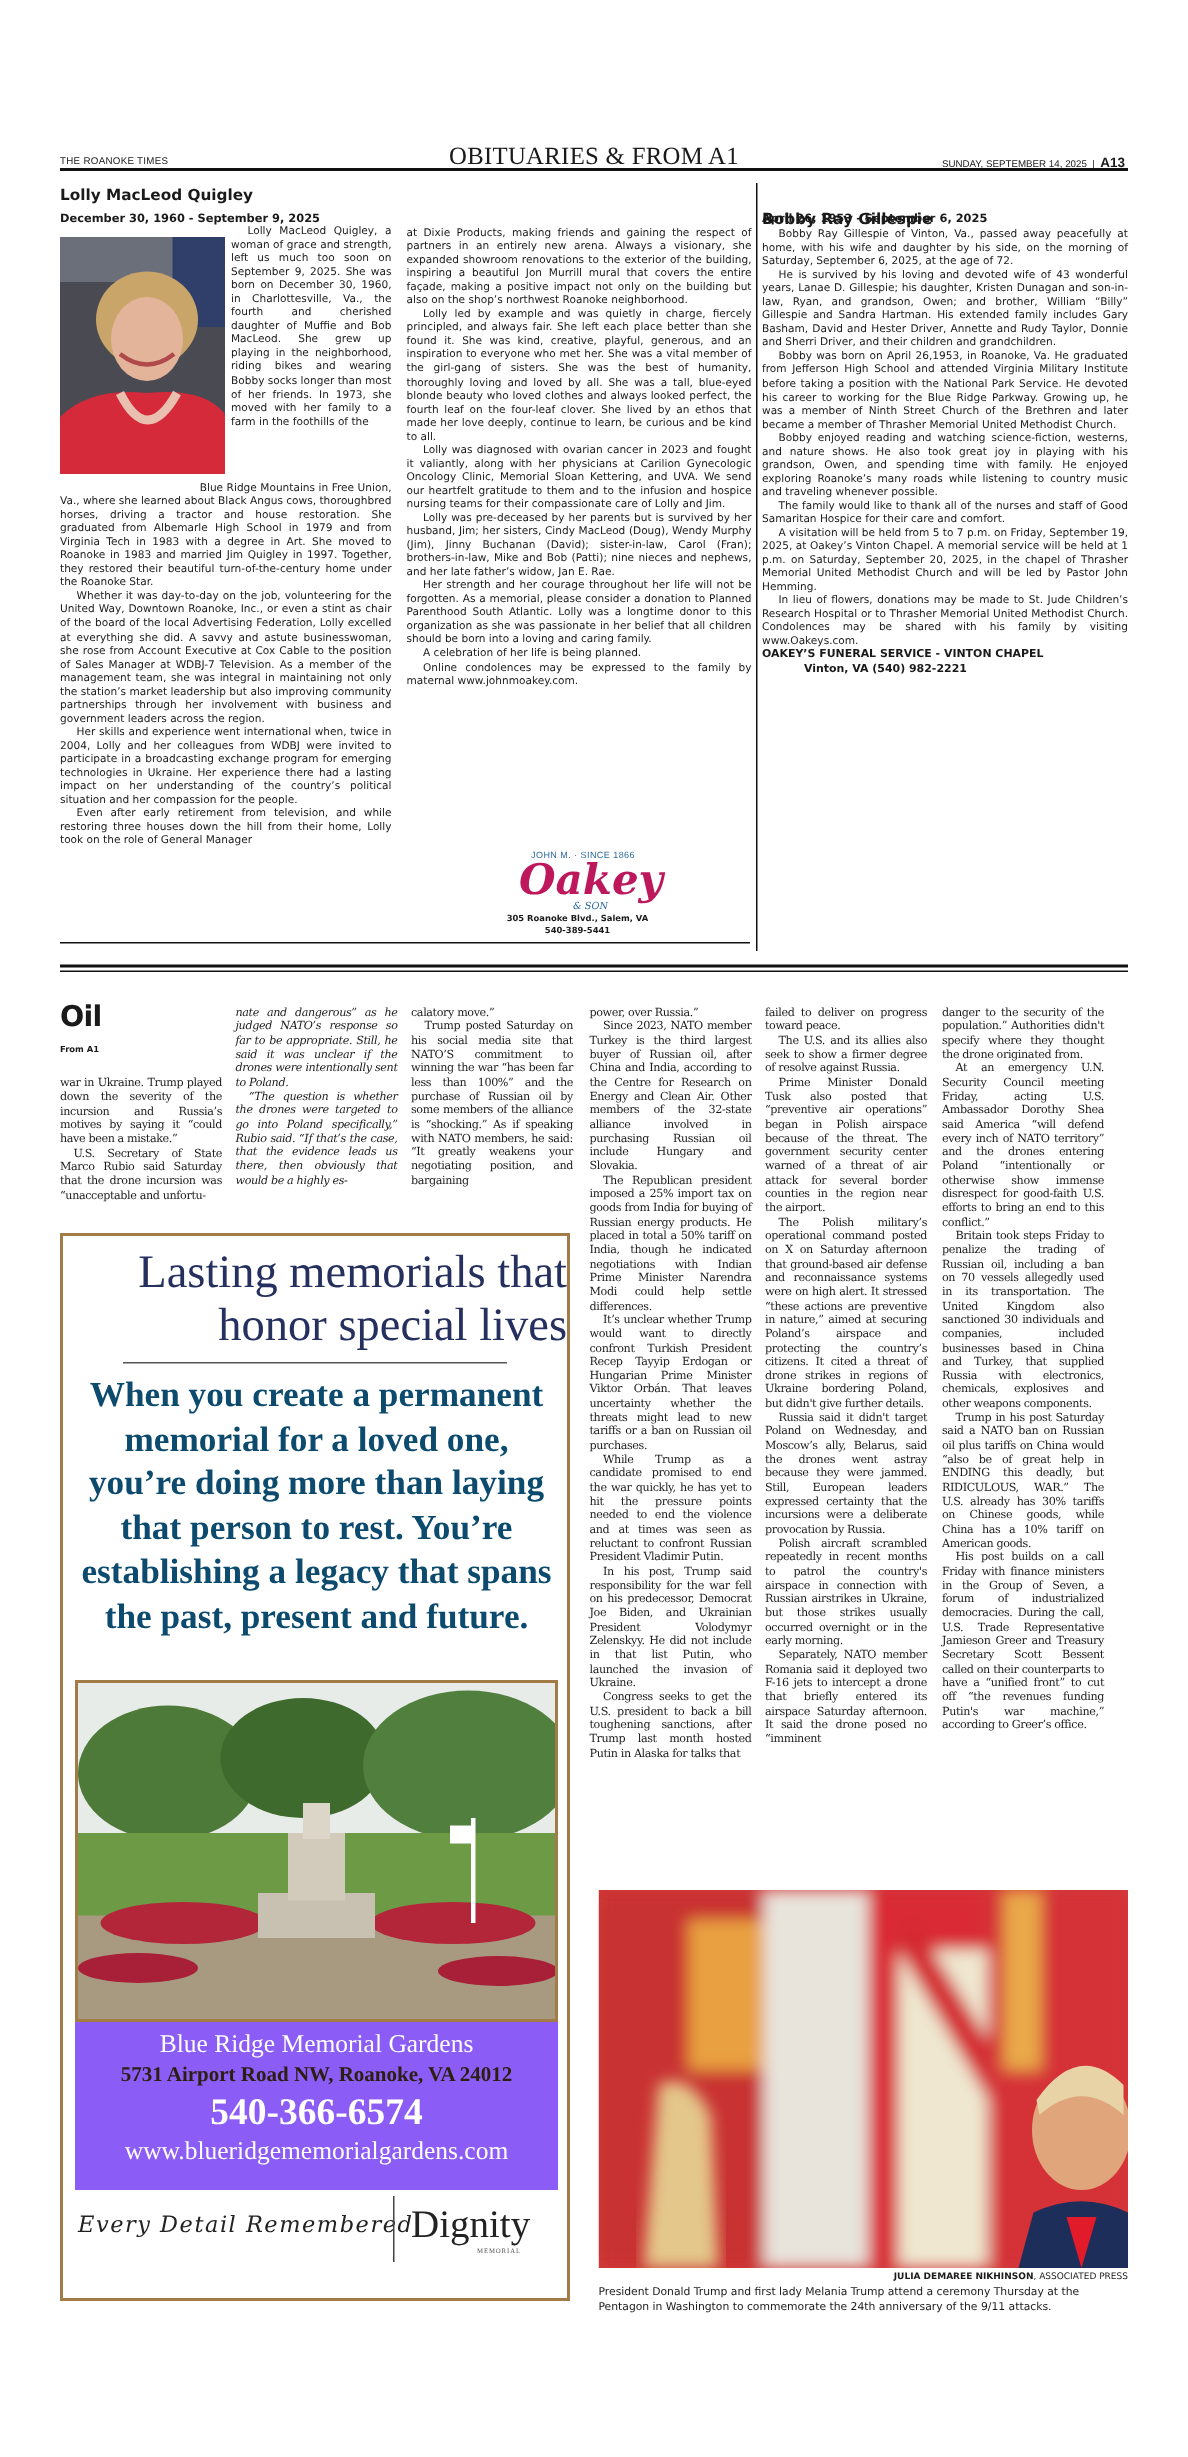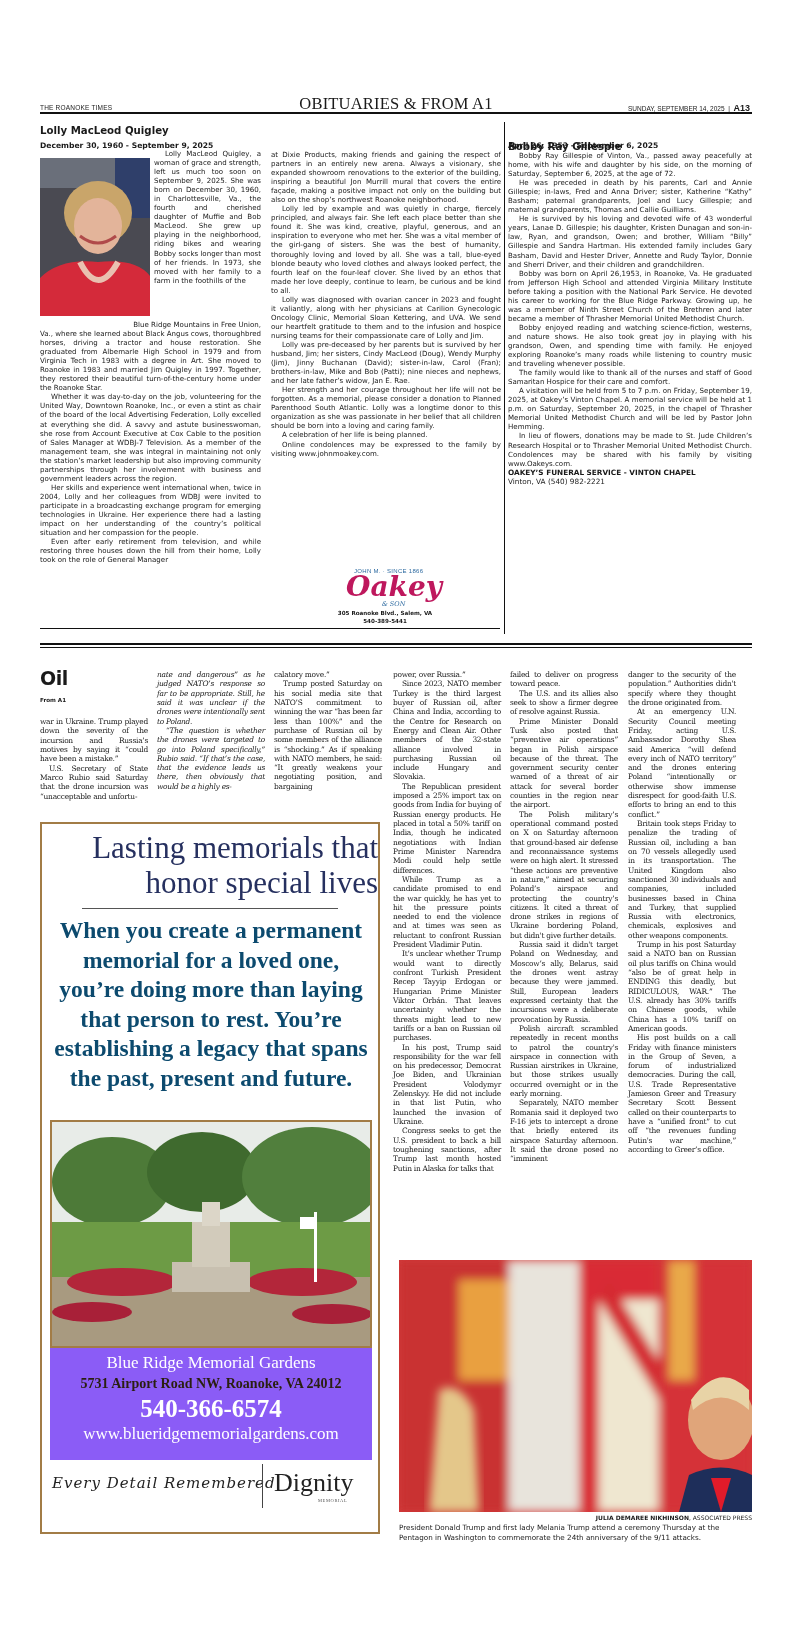--- a/index.html
+++ b/index.html
@@ -64,49 +64,48 @@
   <p>Even after early retirement from television, and while restoring three houses down the hill from their home, Lolly took on the role of General Manager</p>
 </div>
 
 <div class="abs otext" style="left:271px;top:150px;width:230px;">
   <p class="noi">at Dixie Products, making friends and gaining the respect of partners in an entirely new arena. Always a visionary, she expanded showroom renovations to the exterior of the building, inspiring a beautiful Jon Murrill mural that covers the entire façade, making a positive impact not only on the building but also on the shop’s northwest Roanoke neighborhood.</p>
   <p>Lolly led by example and was quietly in charge, fiercely principled, and always fair. She left each place better than she found it. She was kind, creative, playful, generous, and an inspiration to everyone who met her. She was a vital member of the girl-gang of sisters. She was the best of humanity, thoroughly loving and loved by all. She was a tall, blue-eyed blonde beauty who loved clothes and always looked perfect, the fourth leaf on the four-leaf clover. She lived by an ethos that made her love deeply, continue to learn, be curious and be kind to all.</p>
   <p>Lolly was diagnosed with ovarian cancer in 2023 and fought it valiantly, along with her physicians at Carilion Gynecologic Oncology Clinic, Memorial Sloan Kettering, and UVA. We send our heartfelt gratitude to them and to the infusion and hospice nursing teams for their compassionate care of Lolly and Jim.</p>
   <p>Lolly was pre-deceased by her parents but is survived by her husband, Jim; her sisters, Cindy MacLeod (Doug), Wendy Murphy (Jim), Jinny Buchanan (David); sister-in-law, Carol (Fran); brothers-in-law, Mike and Bob (Patti); nine nieces and nephews, and her late father’s widow, Jan E. Rae.</p>
   <p>Her strength and her courage throughout her life will not be forgotten. As a memorial, please consider a donation to Planned Parenthood South Atlantic. Lolly was a longtime donor to this organization as she was passionate in her belief that all children should be born into a loving and caring family.</p>
   <p>A celebration of her life is being planned.</p>
-  <p>Online condolences may be expressed to the family by visiting www.johnmoakey.com.</p>
+  <p>Online condolences may be expressed to the family by maternal www.johnmoakey.com.</p>
 </div>
 
 <div class="abs" style="left:340px;top:568px;width:90px;height:42px;">
   <div style="position:absolute;left:14px;top:0;font-size:6px;color:#2d6aa0;font-family:'Liberation Sans',sans-serif;letter-spacing:.3px;">JOHN M. · SINCE 1866</div>
   <div style="position:absolute;left:6px;top:4px;font-family:'DejaVu Serif',serif;font-style:italic;font-weight:bold;font-size:28px;color:#be185d;line-height:30px;">Oakey</div>
   <div style="position:absolute;left:42px;top:32px;font-family:'DejaVu Serif',serif;font-style:italic;font-size:6.5px;color:#2d6aa0;">&amp; SON</div>
 </div>
 <div class="abs sans" style="left:310px;top:610px;width:150px;text-align:center;font-size:5.6px;font-weight:bold;line-height:7.5px;">
   <div>305 Roanoke Blvd., Salem, VA</div>
   <div>540-389-5441</div>
 </div>
 
 <div class="rule" style="left:40px;top:628px;width:460px;height:1.2px;"></div>
 <div class="rule" style="left:504px;top:122px;width:1px;height:512px;"></div>
 
 <div class="abs obit-name" style="left:508px;top:141px;">Bobby Ray Gillespie</div>
 <div class="abs obit-dates" style="left:508px;top:141px;">April 26, 1953 - September 6, 2025</div>
 <div class="abs otext" style="left:508px;top:151px;width:244px;">
   <p>Bobby Ray Gillespie of Vinton, Va., passed away peacefully at home, with his wife and daughter by his side, on the morning of Saturday, September 6, 2025, at the age of 72.</p>
-  <p>He was preceded in death by his parents, Carl and Annie Gillespie; in-laws, Fred and Anna Driver; sister, Katherine “Kathy” Basham; paternal grandparents, Joel and Lucy Gillespie; and maternal grandparents, Thomas and Callie Guilliams.</p>
   <p>He is survived by his loving and devoted wife of 43 wonderful years, Lanae D. Gillespie; his daughter, Kristen Dunagan and son-in-law, Ryan, and grandson, Owen; and brother, William “Billy” Gillespie and Sandra Hartman. His extended family includes Gary Basham, David and Hester Driver, Annette and Rudy Taylor, Donnie and Sherri Driver, and their children and grandchildren.</p>
   <p>Bobby was born on April 26,1953, in Roanoke, Va. He graduated from Jefferson High School and attended Virginia Military Institute before taking a position with the National Park Service. He devoted his career to working for the Blue Ridge Parkway. Growing up, he was a member of Ninth Street Church of the Brethren and later became a member of Thrasher Memorial United Methodist Church.</p>
   <p>Bobby enjoyed reading and watching science-fiction, westerns, and nature shows. He also took great joy in playing with his grandson, Owen, and spending time with family. He enjoyed exploring Roanoke’s many roads while listening to country music and traveling whenever possible.</p>
   <p>The family would like to thank all of the nurses and staff of Good Samaritan Hospice for their care and comfort.</p>
   <p>A visitation will be held from 5 to 7 p.m. on Friday, September 19, 2025, at Oakey’s Vinton Chapel. A memorial service will be held at 1 p.m. on Saturday, September 20, 2025, in the chapel of Thrasher Memorial United Methodist Church and will be led by Pastor John Hemming.</p>
   <p>In lieu of flowers, donations may be made to St. Jude Children’s Research Hospital or to Thrasher Memorial United Methodist Church. Condolences may be shared with his family by visiting www.Oakeys.com.</p>
   <div style="font-weight:bold;font-size:7.3px;line-height:9.2px;">OAKEY’S FUNERAL SERVICE - VINTON CHAPEL</div>
-  <div style="font-weight:normal;font-size:7.3px;line-height:9.2px;">Vinton, VA (540) 982-2221</div>
+  <div style="font-weight:bold;font-size:7.3px;line-height:9.2px;margin-left:28px;">Vinton, VA (540) 982-2221</div>
 </div>
 
 <div class="rule" style="left:40px;top:643px;width:712px;height:2px;"></div>
 <div class="rule" style="left:40px;top:647px;width:712px;height:1px;"></div>
 
 <div class="abs" style="left:40px;top:667px;font-family:'DejaVu Sans',sans-serif;font-weight:bold;font-size:19px;letter-spacing:-.5px;">Oil</div>
 <div class="abs" style="left:40px;top:697px;font-family:'DejaVu Sans',sans-serif;font-weight:bold;font-size:5.6px;">From A1</div>
 
 <div class="abs atext" style="left:40px;top:717px;width:108px;">
   <p class="noi">war in Ukraine. Trump played down the severity of the incursion and Russia’s motives by saying it “could have been a mistake.”</p>
@@ -118,22 +117,22 @@
 </div>
 <div class="abs atext" style="left:274px;top:670px;width:108px;">
   <p class="noi">calatory move.”</p>
   <p>Trump posted Saturday on his social media site that NATO’S commitment to winning the war “has been far less than 100%” and the purchase of Russian oil by some members of the alliance is “shocking.” As if speaking with NATO members, he said: “It greatly weakens your negotiating position, and bargaining</p>
 </div>
 
 <div class="abs atext" style="left:393px;top:670px;width:108px;">
   <p class="noi">power, over Russia.”</p>
   <p>Since 2023, NATO member Turkey is the third largest buyer of Russian oil, after China and India, according to the Centre for Research on Energy and Clean Air. Other members of the 32-state alliance involved in purchasing Russian oil include Hungary and Slovakia.</p>
   <p>The Republican president imposed a 25% import tax on goods from India for buying of Russian energy products. He placed in total a 50% tariff on India, though he indicated negotiations with Indian Prime Minister Narendra Modi could help settle differences.</p>
+  <p>It’s unclear whether Trump would want to directly confront Turkish President Recep Tayyip Erdogan or Hungarian Prime Minister Viktor Orbán. That leaves uncertainty whether the threats might lead to new tariffs or a ban on Russian oil purchases.</p>
   <p>While Trump as a candidate promised to end the war quickly, he has yet to hit the pressure points needed to end the violence and at times was seen as reluctant to confront Russian President Vladimir Putin.</p>
-  <p>It’s unclear whether Trump would want to directly confront Turkish President Recep Tayyip Erdogan or Hungarian Prime Minister Viktor Orbán. That leaves uncertainty whether the threats might lead to new tariffs or a ban on Russian oil purchases.</p>
   <p>In his post, Trump said responsibility for the war fell on his predecessor, Democrat Joe Biden, and Ukrainian President Volodymyr Zelenskyy. He did not include in that list Putin, who launched the invasion of Ukraine.</p>
   <p>Congress seeks to get the U.S. president to back a bill toughening sanctions, after Trump last month hosted Putin in Alaska for talks that</p>
 </div>
 <div class="abs atext" style="left:510px;top:670px;width:108px;">
   <p class="noi">failed to deliver on progress toward peace.</p>
   <p>The U.S. and its allies also seek to show a firmer degree of resolve against Russia.</p>
   <p>Prime Minister Donald Tusk also posted that “preventive air operations” began in Polish airspace because of the threat. The government security center warned of a threat of air attack for several border counties in the region near the airport.</p>
   <p>The Polish military’s operational command posted on X on Saturday afternoon that ground-based air defense and reconnaissance systems were on high alert. It stressed “these actions are preventive in nature,” aimed at securing Poland’s airspace and protecting the country’s citizens. It cited a threat of drone strikes in regions of Ukraine bordering Poland, but didn't give further details.</p>
   <p>Russia said it didn't target Poland on Wednesday, and Moscow’s ally, Belarus, said the drones went astray because they were jammed. Still, European leaders expressed certainty that the incursions were a deliberate provocation by Russia.</p>
   <p>Polish aircraft scrambled repeatedly in recent months to patrol the country's airspace in connection with Russian airstrikes in Ukraine, but those strikes usually occurred overnight or in the early morning.</p>

